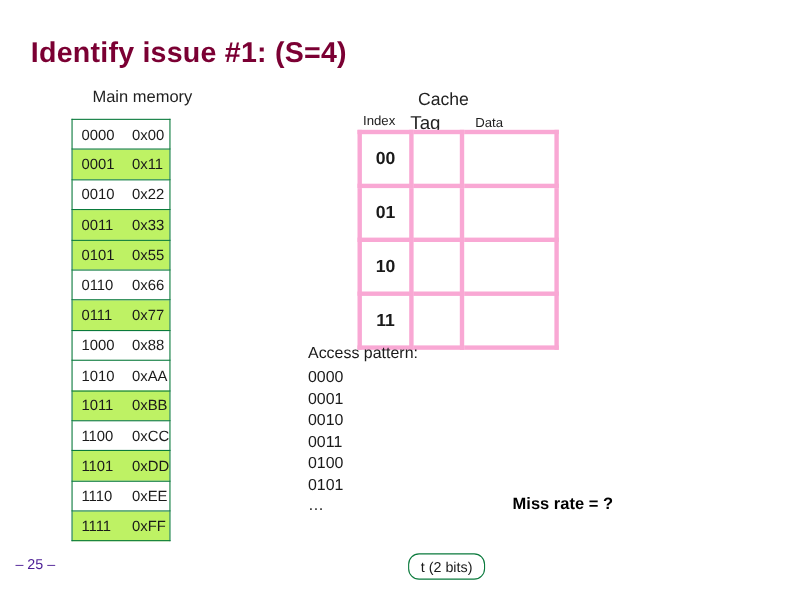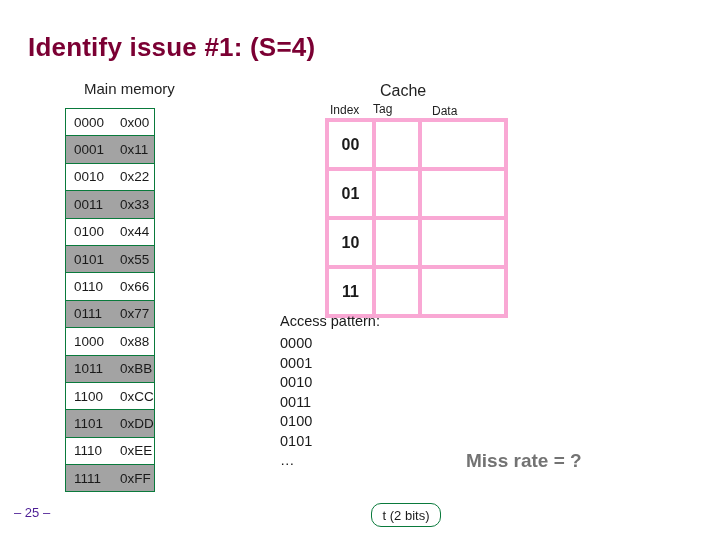--- a/index.html
+++ b/index.html
@@ -50,38 +50,38 @@
     border:1px solid #0a7a3c;
     height:26.4px;
     padding:0 0 0 8px;
     font-size:13.5px;
     color:#1a1a1a;
     vertical-align:middle;
     white-space:nowrap;
   }
   .mm-table td .addr{display:inline-block;width:46px;}
   .mm-table td .val{display:inline-block;text-align:right;}
-  .mm-row-alt{background:#a3a3a3;}
+  .mm-row-alt{background:#bef264;}
 
   
   .cache-heading{
     position:absolute;
     left:380px; top:82px;
     font-size:16px;
     color:#222222;
   }
   .cache-col-index{
     position:absolute;
     left:330px; top:103px;
     font-size:12px;color:#222;
   }
   .cache-col-tag{
     position:absolute;
     left:373px; top:102px;
-    font-size:12px;color:#222;
+    font-size:17px;color:#222;
   }
   .cache-col-data{
     position:absolute;
     left:432px; top:104px;
     font-size:12px;color:#222;
   }
 
   
   .cache-table{
     position:absolute;
@@ -108,21 +108,21 @@
   .access-list{
     position:absolute;left:280px;top:334px;
     font-size:14.5px;color:#1a1a1a;
     line-height:19.5px;
   }
   .access-list div{white-space:nowrap;}
 
   
   .miss-rate{
     position:absolute;left:466px;top:450px;
-    font-size:19px;color:#737373;font-weight:bold;
+    font-size:15px;color:#000000;font-weight:bold;
   }
 
   
   .bits{
     position:absolute;left:371px;top:503px;
     display:flex;
   }
   .bits .cell{
     border:1px solid #0a7a3c;
     height:22px;
@@ -151,34 +151,34 @@
       </tr>
       <tr class="mm-row-alt">
         <td><span class="addr">0001</span><span class="val">0x11</span></td>
       </tr>
       <tr>
         <td><span class="addr">0010</span><span class="val">0x22</span></td>
       </tr>
       <tr class="mm-row-alt">
         <td><span class="addr">0011</span><span class="val">0x33</span></td>
       </tr>
-      <tr>
-        <td><span class="addr">0100</span><span class="val">0x44</span></td>
-      </tr>
       <tr class="mm-row-alt">
         <td><span class="addr">0101</span><span class="val">0x55</span></td>
       </tr>
       <tr>
         <td><span class="addr">0110</span><span class="val">0x66</span></td>
       </tr>
       <tr class="mm-row-alt">
         <td><span class="addr">0111</span><span class="val">0x77</span></td>
       </tr>
       <tr>
         <td><span class="addr">1000</span><span class="val">0x88</span></td>
+      </tr>
+      <tr>
+        <td><span class="addr">1010</span><span class="val">0xAA</span></td>
       </tr>
       <tr class="mm-row-alt">
         <td><span class="addr">1011</span><span class="val">0xBB</span></td>
       </tr>
       <tr>
         <td><span class="addr">1100</span><span class="val">0xCC</span></td>
       </tr>
       <tr class="mm-row-alt">
         <td><span class="addr">1101</span><span class="val">0xDD</span></td>
       </tr>

